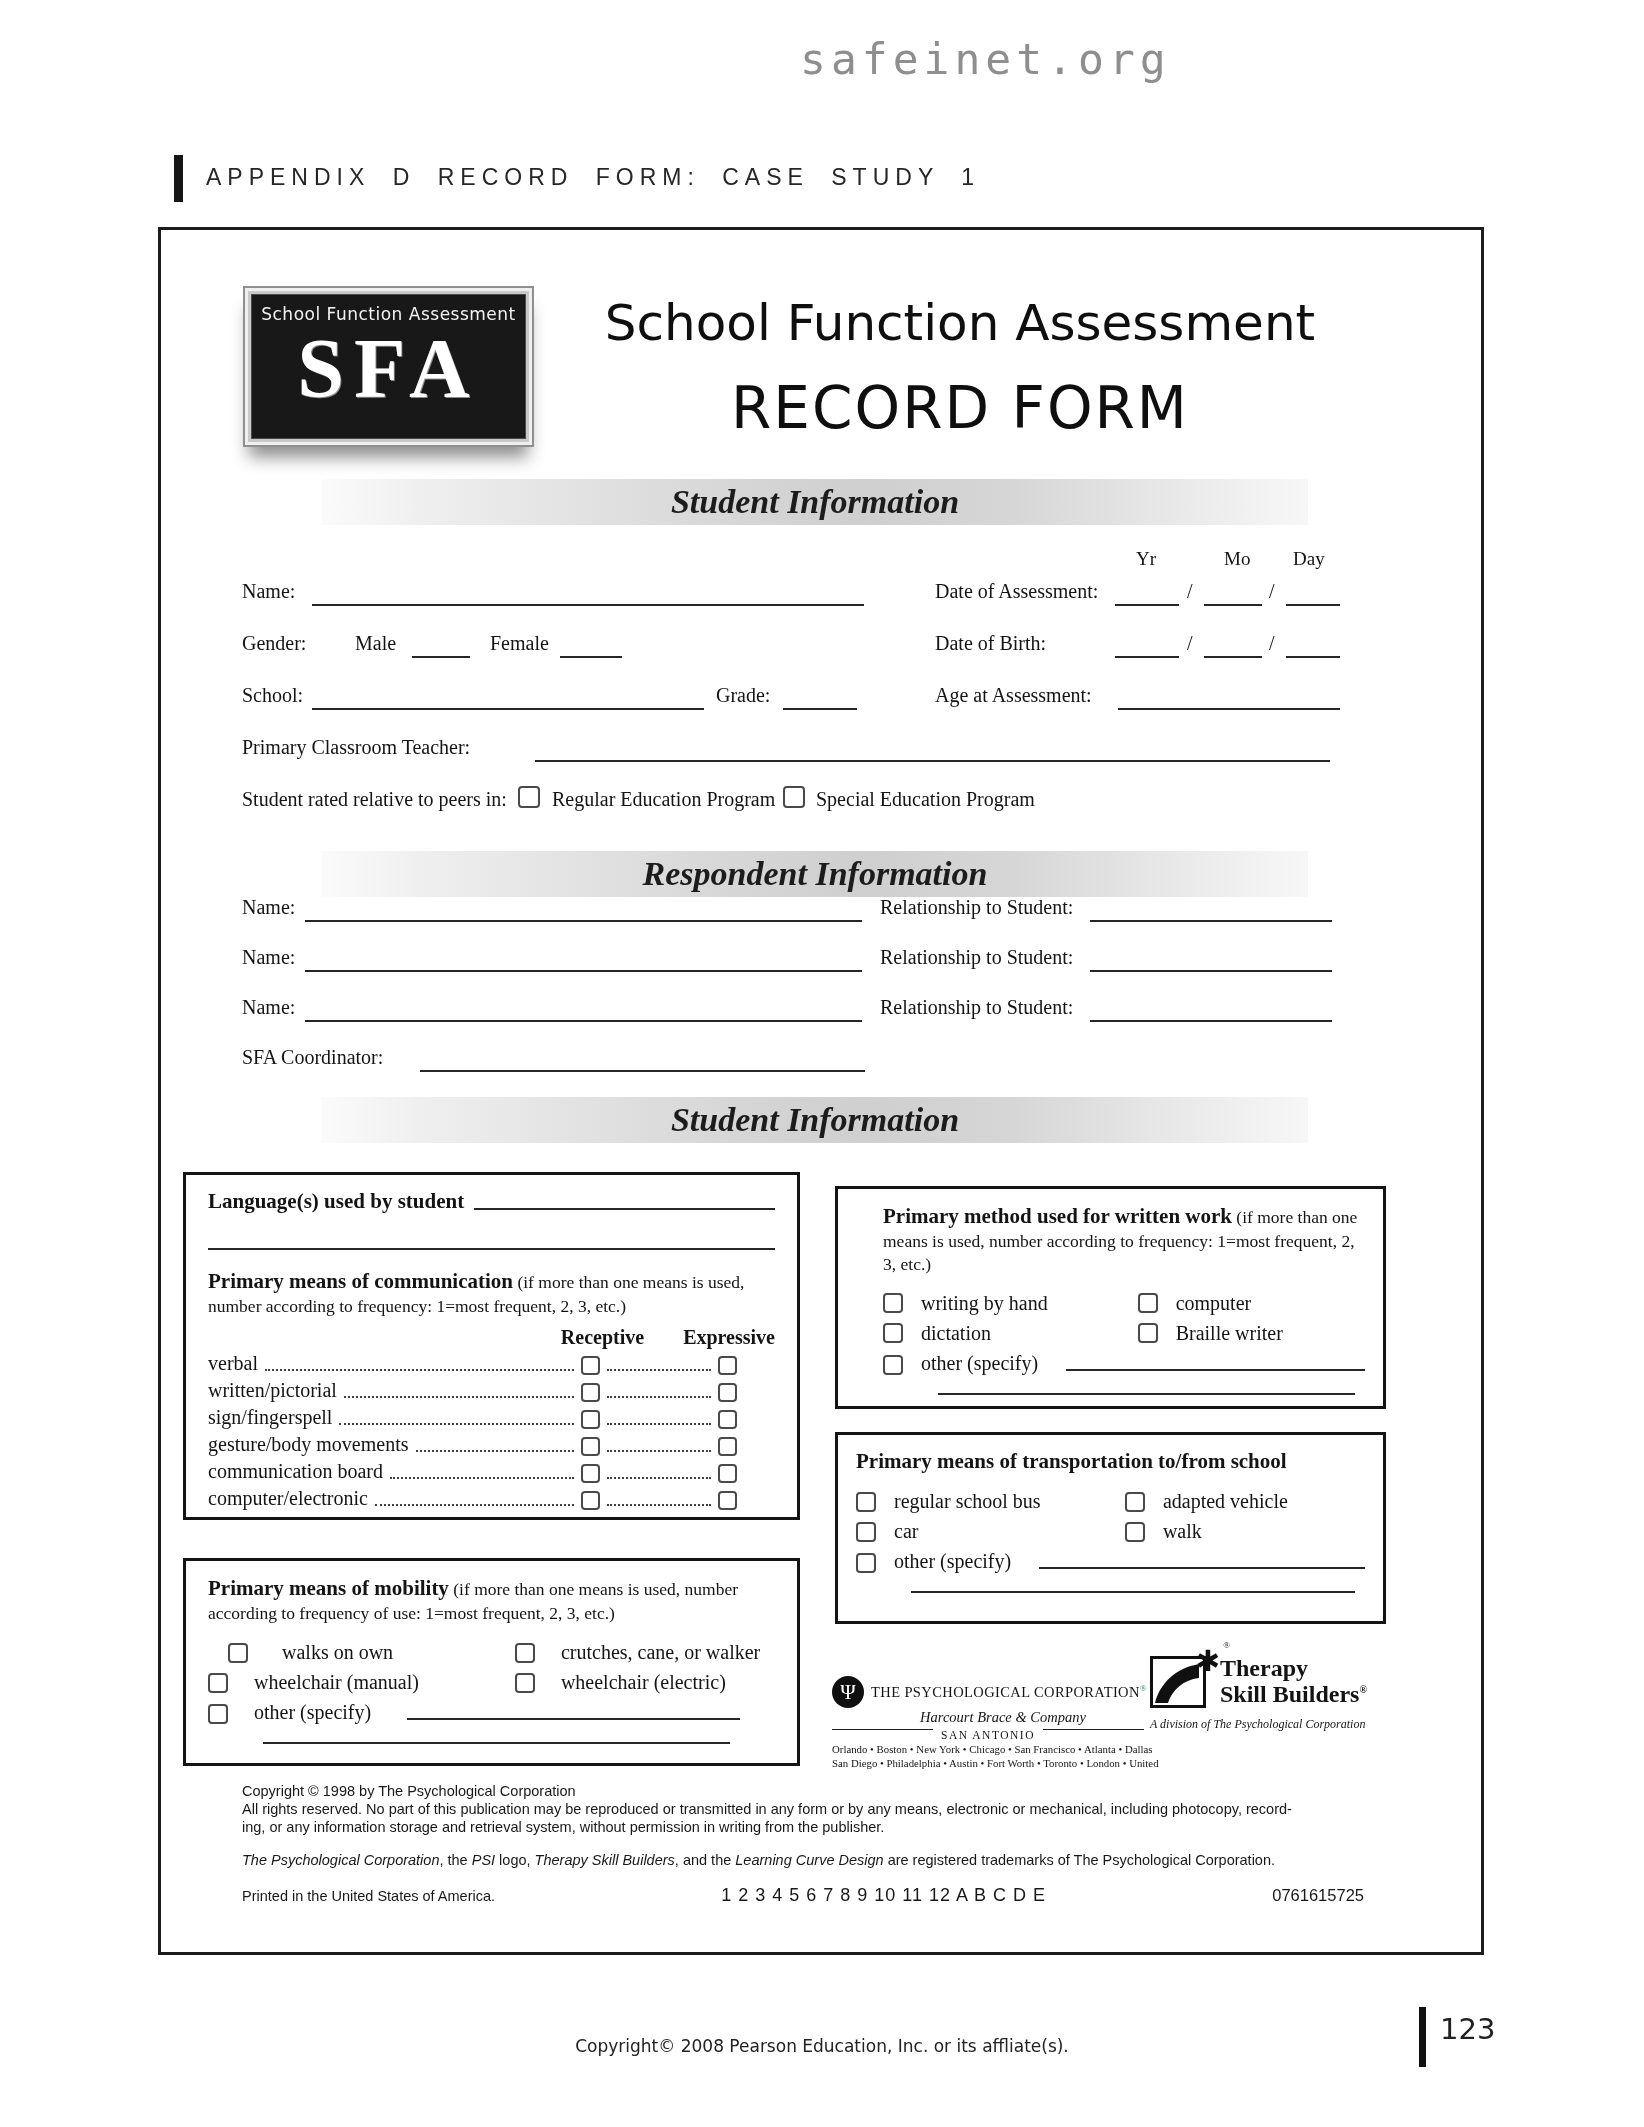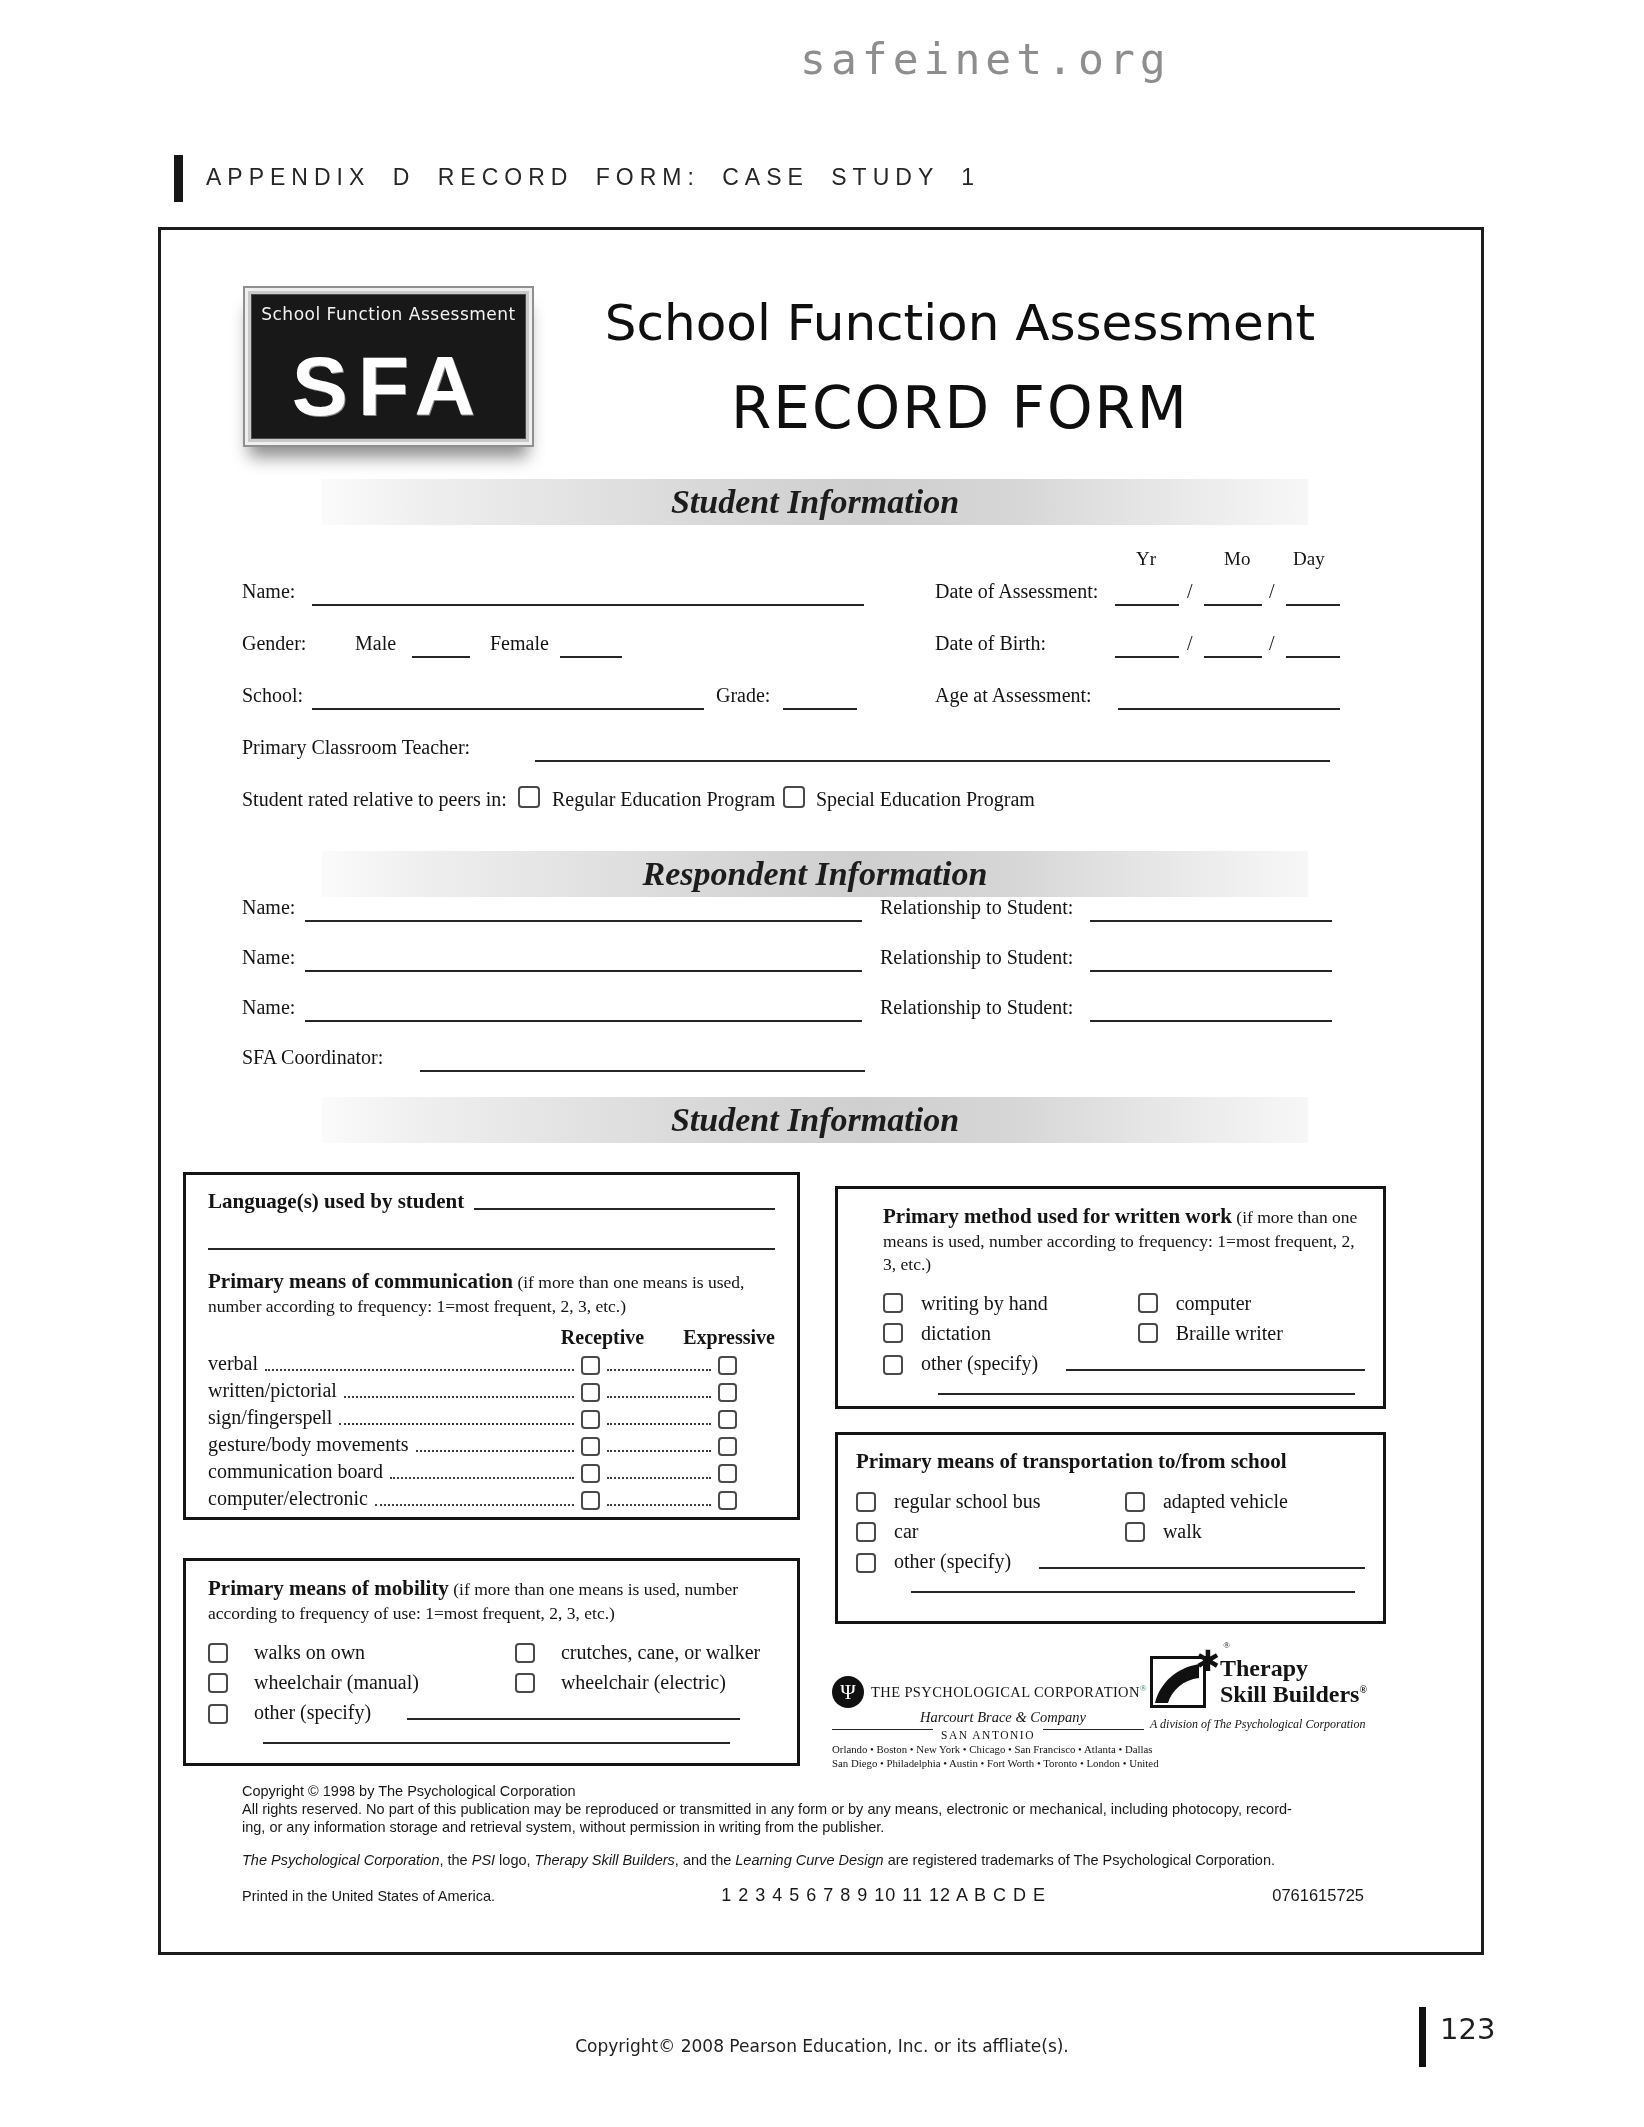--- a/index.html
+++ b/index.html
@@ -19,22 +19,22 @@
       box-sizing:border-box;background:#fff;}
 
   
   .sfa-outer{left:243px;top:286px;width:291px;height:161px;background:#c9c9c9;
       border:2px solid #8f8f8f;padding:6px;box-sizing:border-box;
       box-shadow:0 16px 16px -6px rgba(0,0,0,.45), inset 0 0 0 3px #efefef;}
   .sfa-inner{width:100%;height:100%;background:#181818;border:1px solid #4a4a4a;
       box-sizing:border-box;display:flex;flex-direction:column;align-items:center;}
   .sfa-tagline{color:#f2f2f2;font-family:"DejaVu Sans",sans-serif;font-size:17px;
       margin-top:9px;letter-spacing:.5px;}
-  .sfa-acronym{color:#ffffff;font-family:Liberation Sans, sans-serif;font-weight:bold;
-      font-size:84px;line-height:1;letter-spacing:10px;margin-top:20px;
+  .sfa-acronym{color:#ffffff;font-family:Liberation Serif, serif;font-weight:bold;
+      font-size:84px;line-height:1;letter-spacing:10px;margin-top:3px;
       text-shadow:1px 1px 0 #8a8a8a;text-align:center;}
 
   
   .title-wrap{left:540px;top:292px;width:840px;text-align:center;
       font-family:"DejaVu Sans",sans-serif;color:#0f0f0f;}
   .title-1{font-size:50px;line-height:62px;}
   .title-2{font-size:58px;line-height:64px;letter-spacing:2px;margin-top:22px;}
 
   
   .sec-bar{left:322px;width:986px;height:46px;
@@ -317,21 +317,21 @@
     </div>
     <div class="tail-ul"></div>
   </div>
 
   <div class="abs fbox bx-pad-a" style="left:183px;top:1558px;width:617px;height:208px;">
     <div class="bx-para" style="margin-top:0;">
       <span class="bx-title">Primary means of mobility</span>
       <span class="bx-note">(if more than one means is used, number according to frequency of use: 1=most frequent, 2, 3, etc.)</span>
     </div>
     <div class="opt-grid" style="grid-template-columns:1.18fr 1fr;">
-      <div class="opt" style="gap:26px;">
+      <div class="opt" style="gap:34px;margin-left:20px;">
         <span class="cbx-m"></span>
         <span>walks on own</span>
       </div>
       <div class="opt" style="gap:26px;">
         <span class="cbx-m"></span>
         <span>crutches, cane, or walker</span>
       </div>
       <div class="opt" style="gap:26px;">
         <span class="cbx-m"></span>
         <span>wheelchair (manual)</span>

